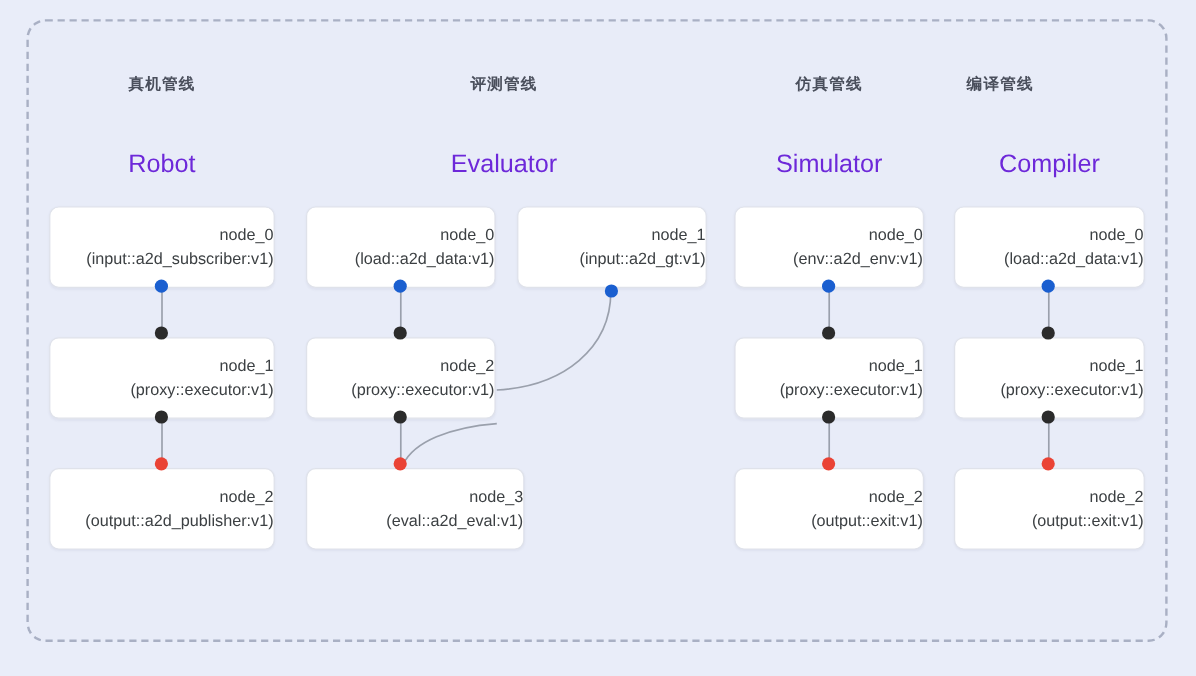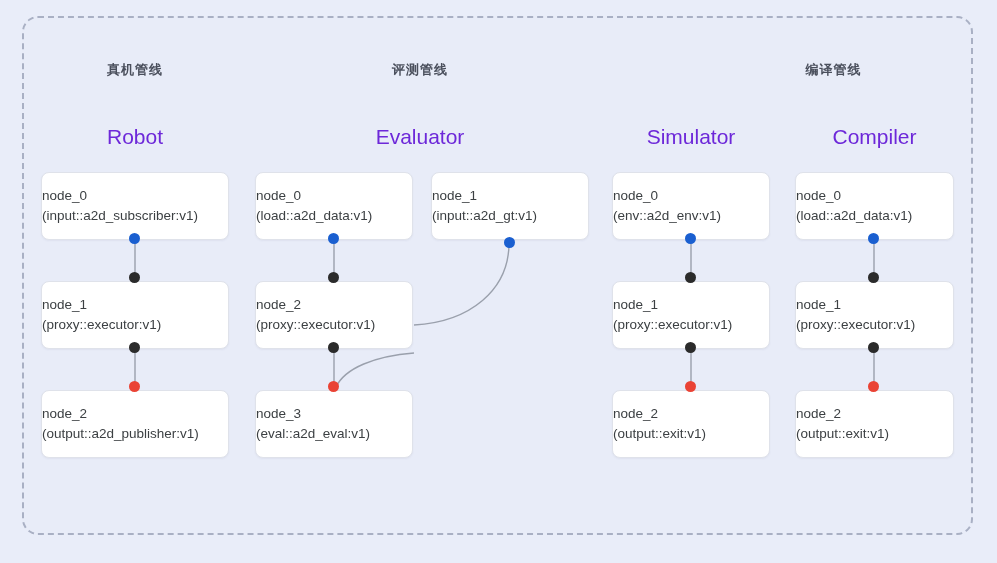--- a/index.html
+++ b/index.html
@@ -68,21 +68,21 @@
 
   .node {
     position: absolute;
     box-sizing: border-box;
     background: #ffffff;
     border: 1px solid #dfe2ea;
     border-radius: 8px;
     box-shadow: 0 1px 2px rgba(60,70,100,0.06);
     display: flex;
     flex-direction: column;
-    align-items: flex-start;
+    align-items: flex-end;
     justify-content: center;
     color: #3c4043;
   }
 
   .node-title {
     font-size: 13.5px;
     line-height: 1.45;
     color: #3c4043;
     white-space: nowrap;
   }
@@ -171,25 +171,26 @@
   <span class="handle blue" style="left:504px; top:237px;"></span>
 
   <span class="handle black" style="left:328px; top:272px;"></span>
   <div class="node" style="left:255px; top:281px; width:158px; height:68px;">
     <span class="node-title">node_2</span>
     <span class="node-sub">(proxy::executor:v1)</span>
   </div>
   <span class="handle black" style="left:328px; top:342px;"></span>
 
   <span class="handle red" style="left:328px; top:381px;"></span>
-  <div class="node" style="left:255px; top:390px; width:158px; height:68px;">
+  <div class="node" style="left:255px; top:390px; width:182px; height:68px;">
     <span class="node-title">node_3</span>
     <span class="node-sub">(eval::a2d_eval:v1)</span>
   </div>
 
+  <div class="col-title" style="left:612px; top:63px; width:158px;">仿真管线</div>
   <div class="col-subtitle" style="left:612px; top:126px; width:158px;">Simulator</div>
 
   <div class="node" style="left:612px; top:172px; width:158px; height:68px;">
     <span class="node-title">node_0</span>
     <span class="node-sub">(env::a2d_env:v1)</span>
   </div>
   <span class="handle blue" style="left:685px; top:233px;"></span>
 
   <span class="handle black" style="left:685px; top:272px;"></span>
   <div class="node" style="left:612px; top:281px; width:158px; height:68px;">

